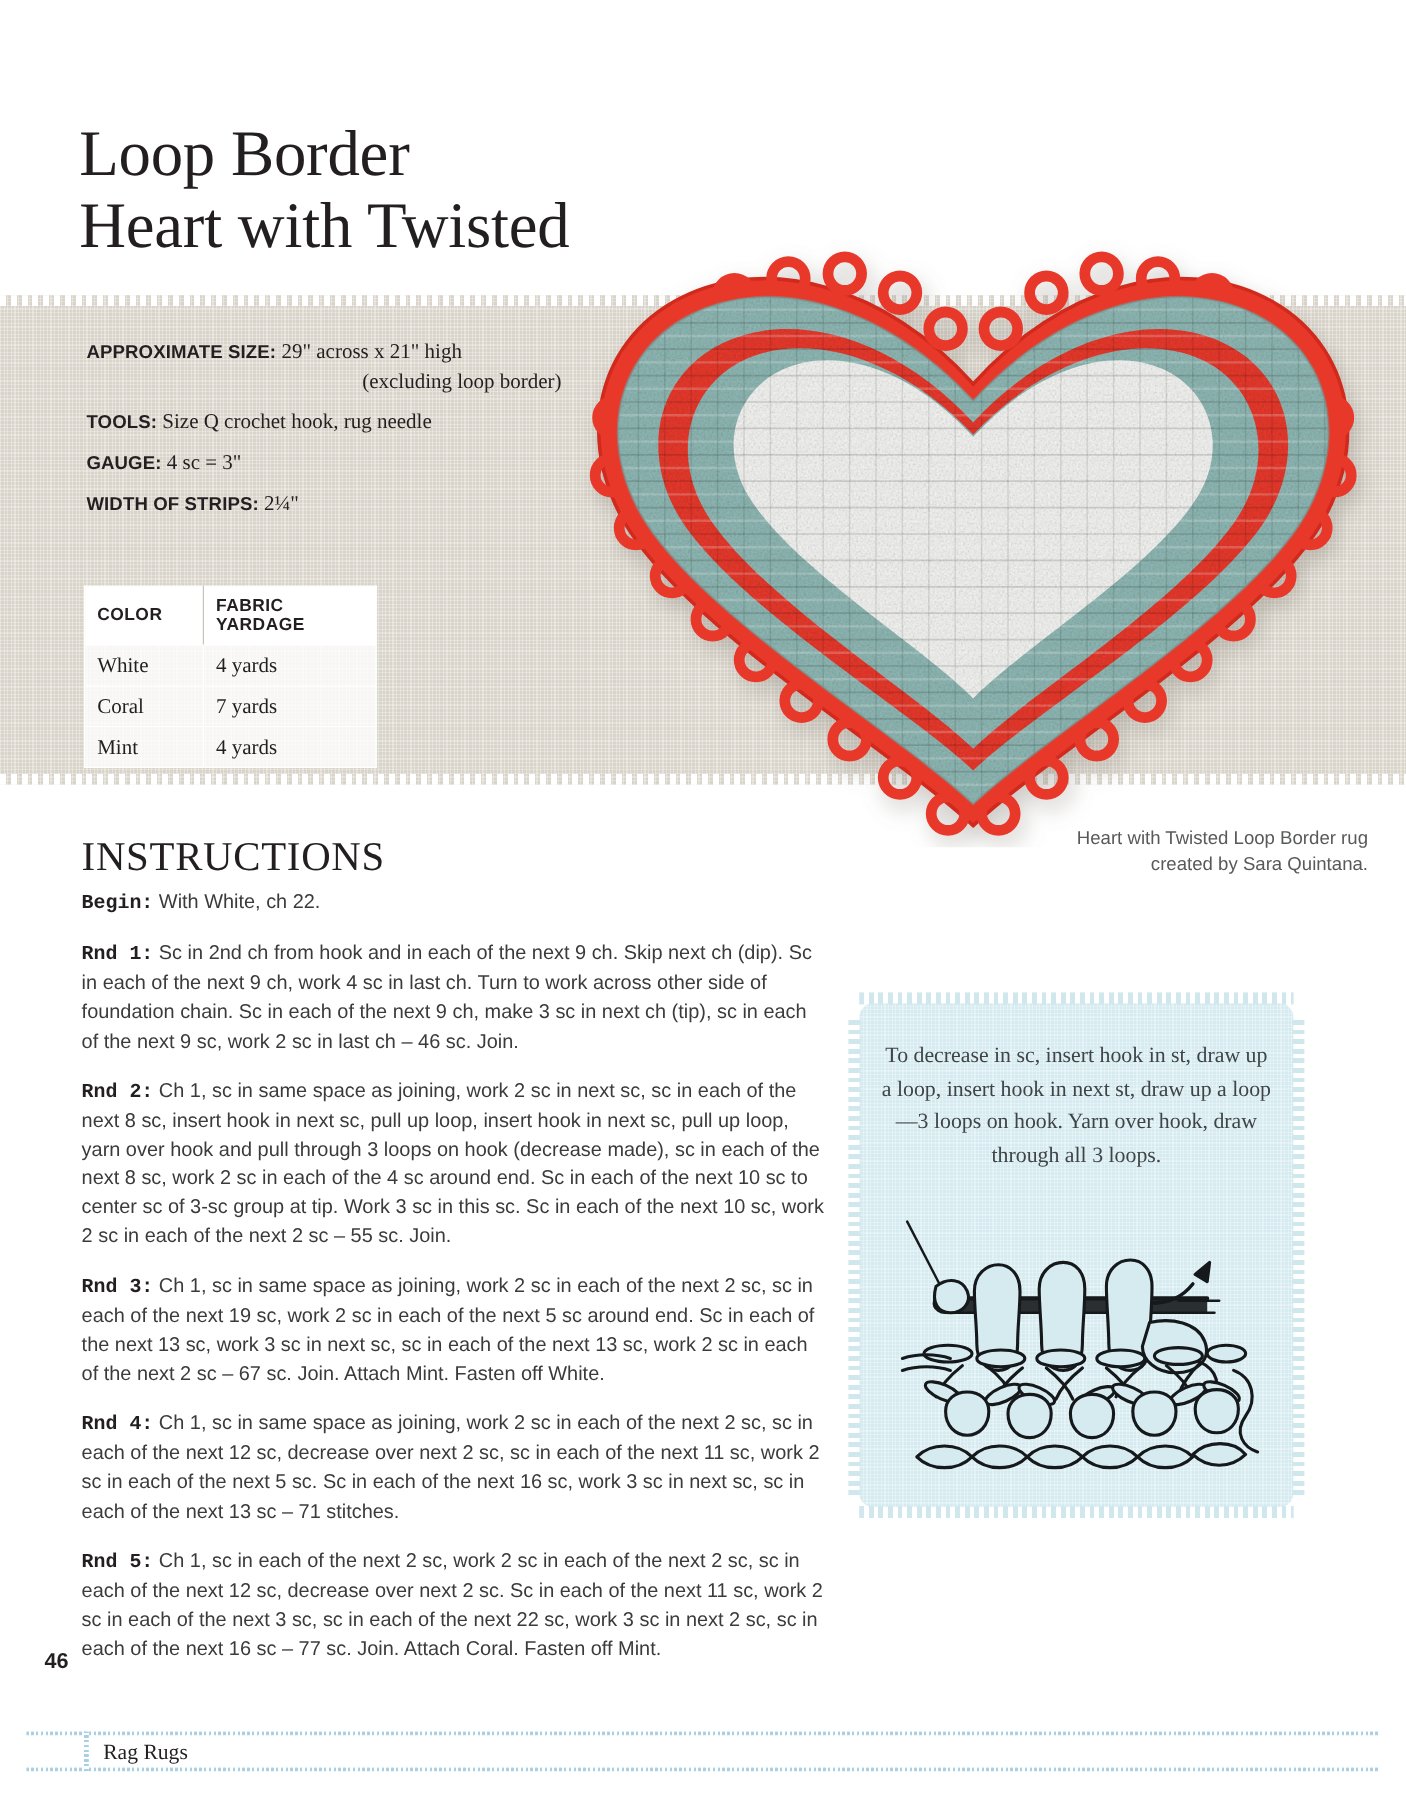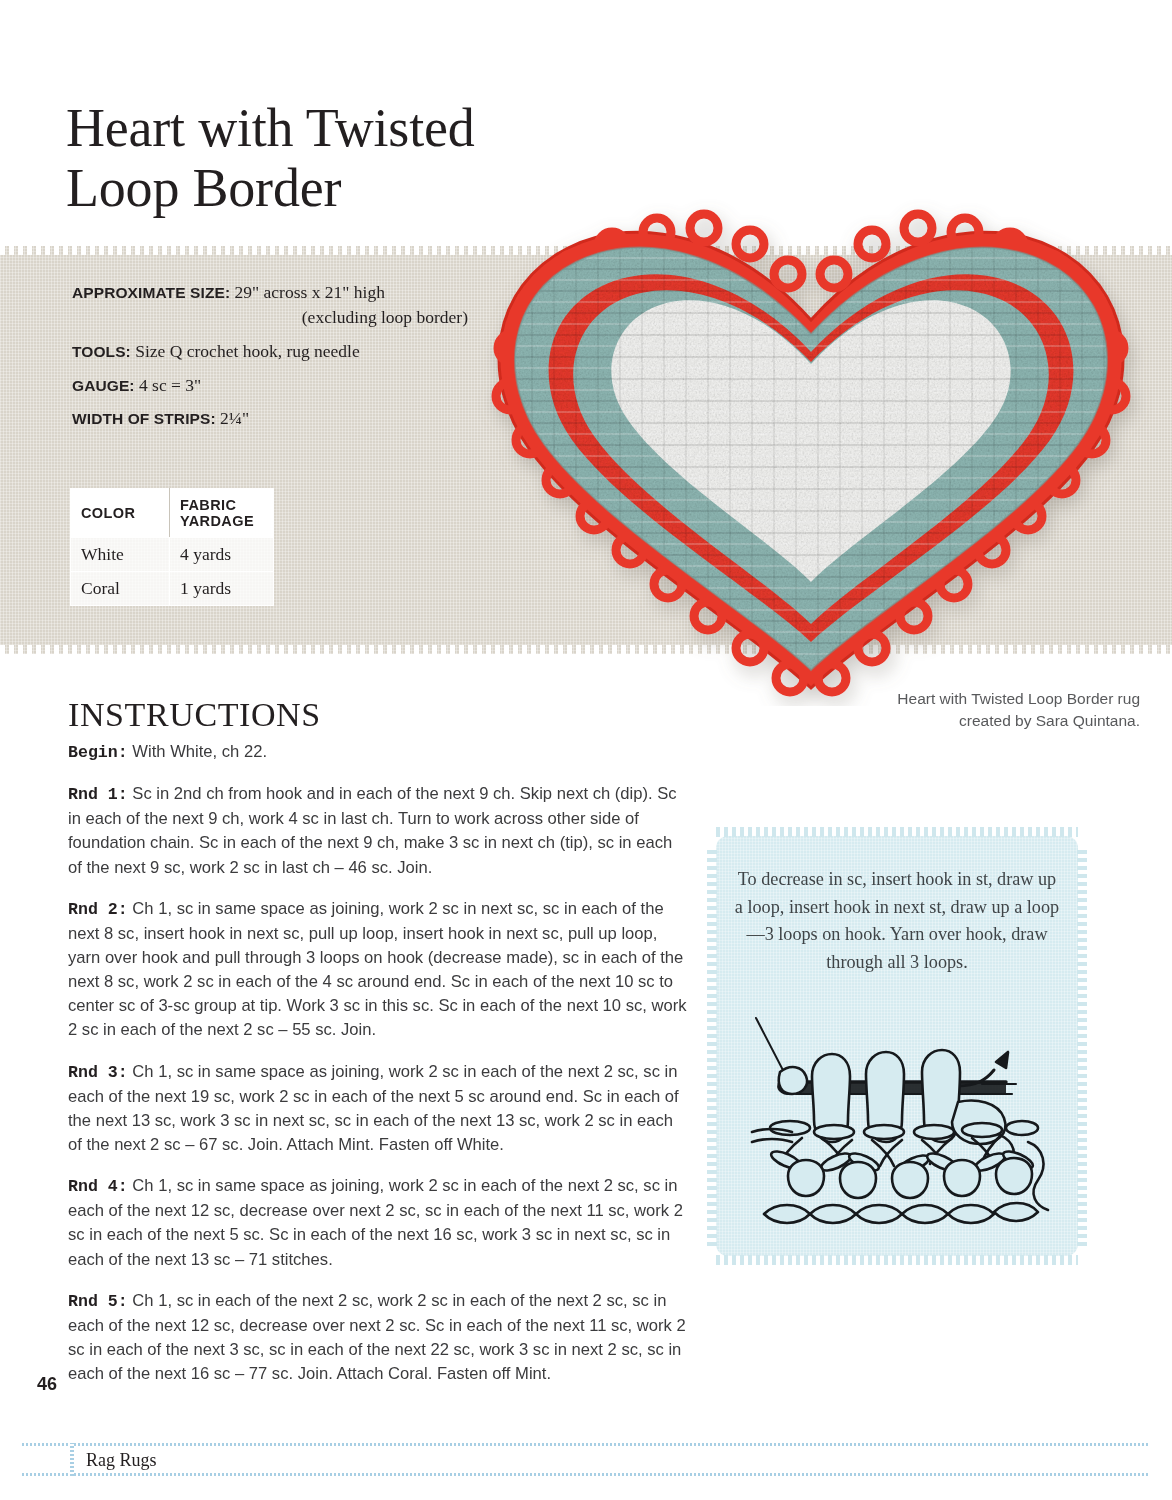--- a/index.html
+++ b/index.html
@@ -44,21 +44,21 @@
   .spec-row{margin-bottom:9px;}
   .spec-lbl{
     font-family:"Liberation Sans", sans-serif;
     font-weight:700;font-size:15.5px;letter-spacing:.1px;
   }
   .spec-cont{display:block;text-align:right;padding-right:4px;}
   .spec-cont.c2{padding-right:88px;}
 
   
   .ytable{
-    position:absolute;left:70px;top:488px;width:204px;
+    position:absolute;left:70px;top:488px;width:244px;
     border-collapse:collapse;background:rgba(255,255,255,.62);
   }
   .ytable th,.ytable td{
     padding:6px 10px;text-align:left;vertical-align:middle;
     border:1px solid rgba(255,255,255,.95);
     font-family:"Liberation Serif", serif;font-size:17.5px;color:#231f20;
   }
   .ytable thead th{
     background:#ffffff;border-bottom:1px solid #ffffff;
     font-family:"Liberation Sans", sans-serif;
@@ -144,22 +144,22 @@
   }
   .foot-title{
     position:absolute;left:86px;top:1450px;
     font-family:"Liberation Serif", serif;font-size:18px;color:#231f20;
   }
 </style>
 </head>
 <body>
 
 <div class="title">
+  <span>Loop Border</span>
   <span>Heart with Twisted</span>
-  <span>Loop Border</span>
 </div>
 
 <div class="band"></div>
 <div class="band-stitch-top"></div>
 <div class="band-stitch-bot"></div>
 
 <div class="specs">
   <div class="spec-row">
     <span class="spec-lbl">APPROXIMATE SIZE:</span>
     <span>29" across x 21" high</span>
@@ -186,21 +186,25 @@
       <th>FABRIC YARDAGE</th>
     </tr>
   </thead>
   <tbody>
     <tr>
       <td class="c1">White</td>
       <td>4 yards</td>
     </tr>
     <tr>
       <td class="c1">Coral</td>
-      <td>1 yards</td>
+      <td>7 yards</td>
+    </tr>
+    <tr>
+      <td class="c1">Mint</td>
+      <td>4 yards</td>
     </tr>
   </tbody>
 </table>
 
 <div class="rug">
   <svg width="718" height="510" viewBox="0 0 718 510" xmlns="http://www.w3.org/2000/svg">
     <defs>
       <filter id="tex" x="-10%" y="-10%" width="120%" height="120%">
         <feTurbulence type="fractalNoise" baseFrequency="0.55" numOctaves="4" result="n"></feTurbulence>
         <feColorMatrix in="n" type="saturate" values="0" result="ng"></feColorMatrix>

